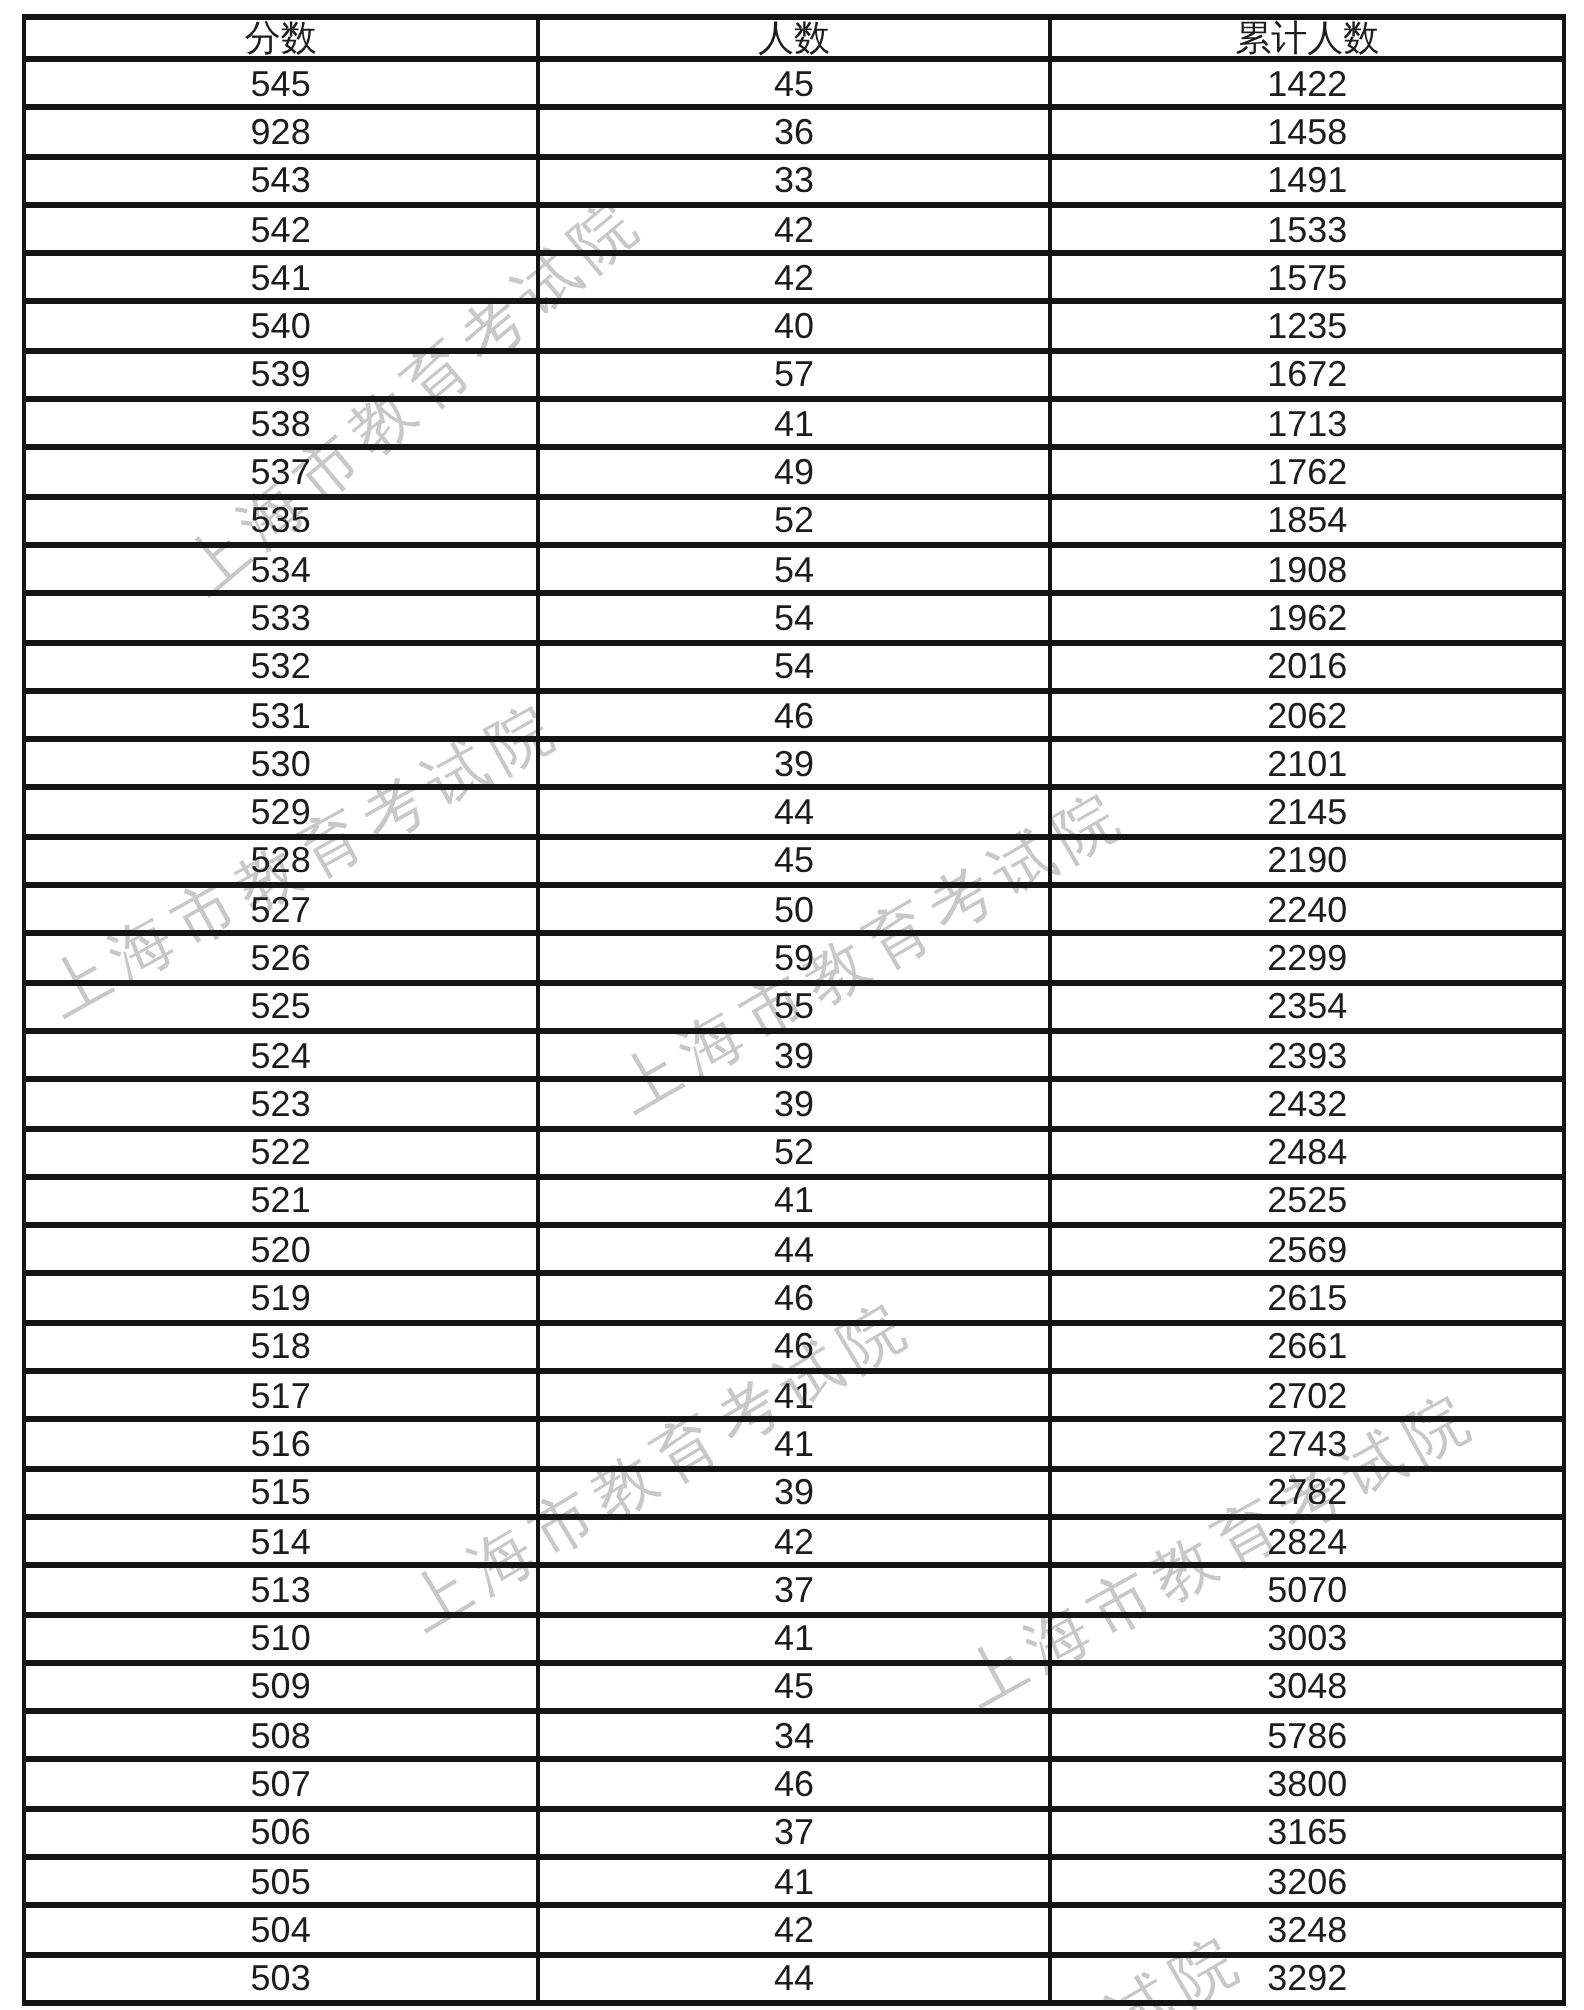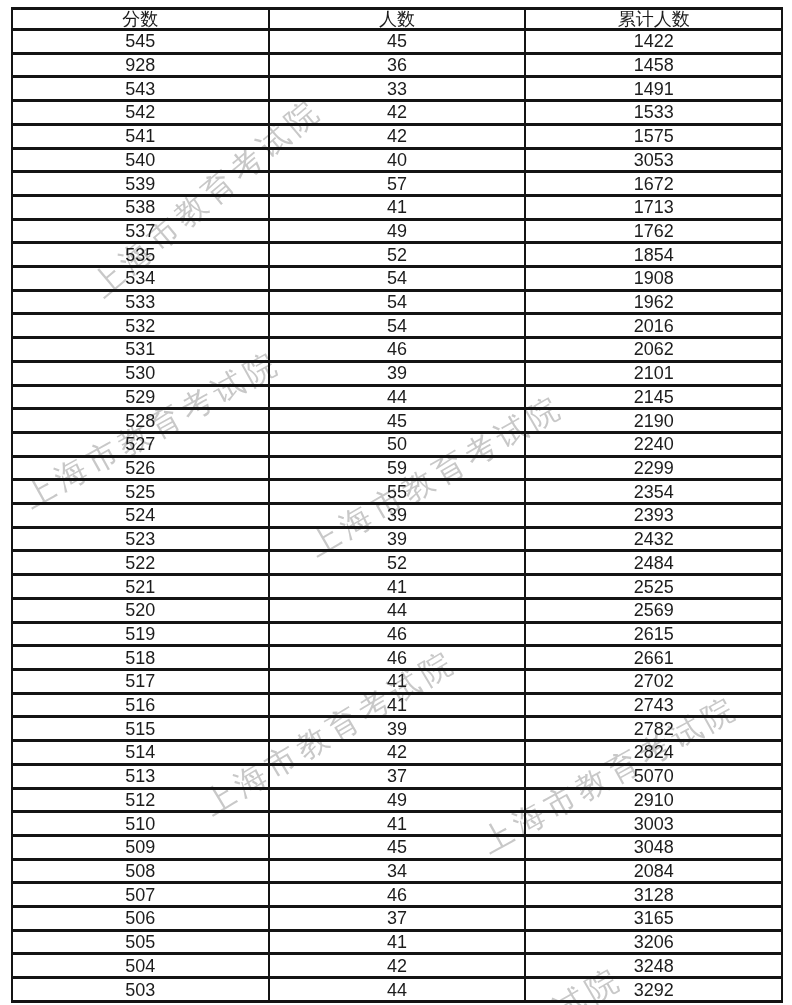--- a/index.html
+++ b/index.html
@@ -97,21 +97,21 @@
         <td>1533</td>
       </tr>
       <tr>
         <td>541</td>
         <td>42</td>
         <td>1575</td>
       </tr>
       <tr>
         <td>540</td>
         <td>40</td>
-        <td>3053</td>
+        <td>1235</td>
       </tr>
       <tr>
         <td>539</td>
         <td>57</td>
         <td>1672</td>
       </tr>
       <tr>
         <td>538</td>
         <td>41</td>
         <td>1713</td>
@@ -230,43 +230,38 @@
         <td>514</td>
         <td>42</td>
         <td>2824</td>
       </tr>
       <tr>
         <td>513</td>
         <td>37</td>
         <td>5070</td>
       </tr>
       <tr>
-        <td>512</td>
-        <td>49</td>
-        <td>2910</td>
-      </tr>
-      <tr>
         <td>510</td>
         <td>41</td>
         <td>3003</td>
       </tr>
       <tr>
         <td>509</td>
         <td>45</td>
         <td>3048</td>
       </tr>
       <tr>
         <td>508</td>
         <td>34</td>
-        <td>2084</td>
+        <td>5786</td>
       </tr>
       <tr>
         <td>507</td>
         <td>46</td>
-        <td>3128</td>
+        <td>3800</td>
       </tr>
       <tr>
         <td>506</td>
         <td>37</td>
         <td>3165</td>
       </tr>
       <tr>
         <td>505</td>
         <td>41</td>
         <td>3206</td>

